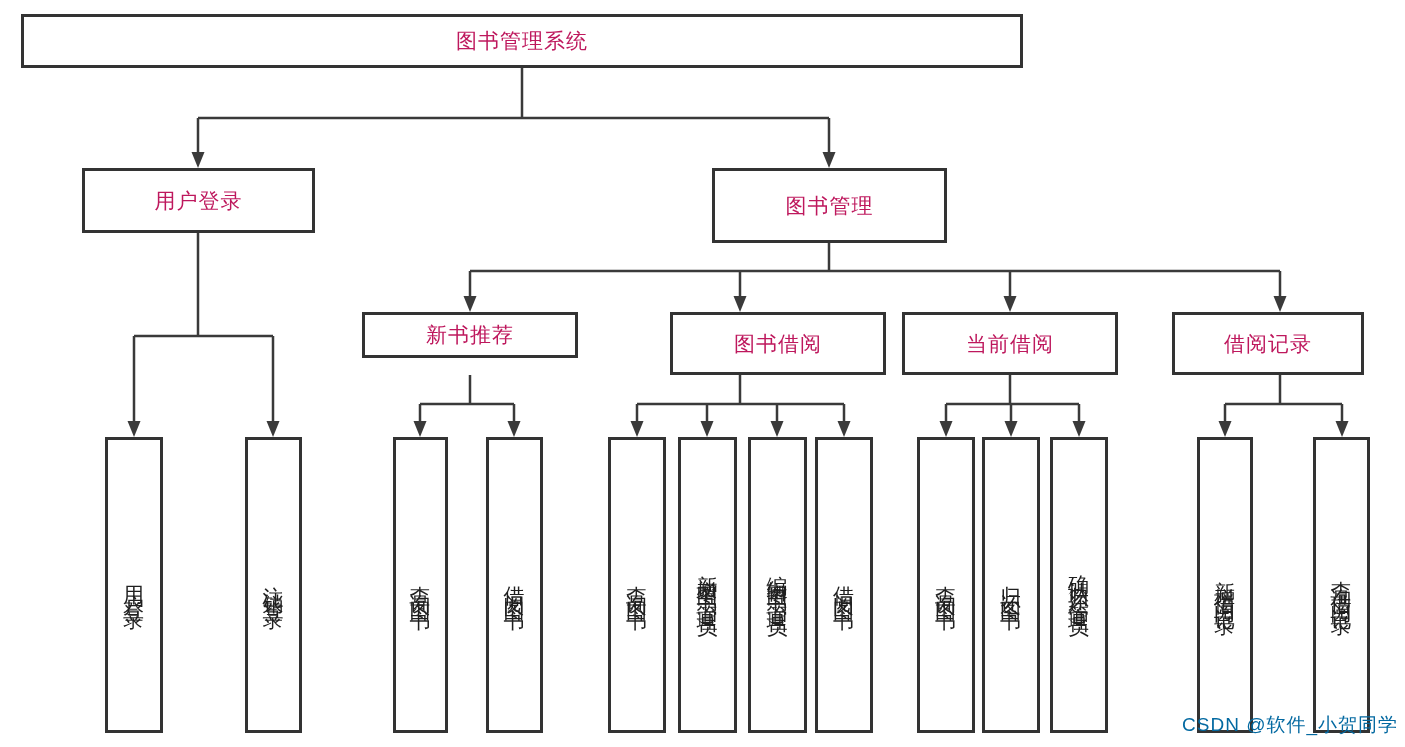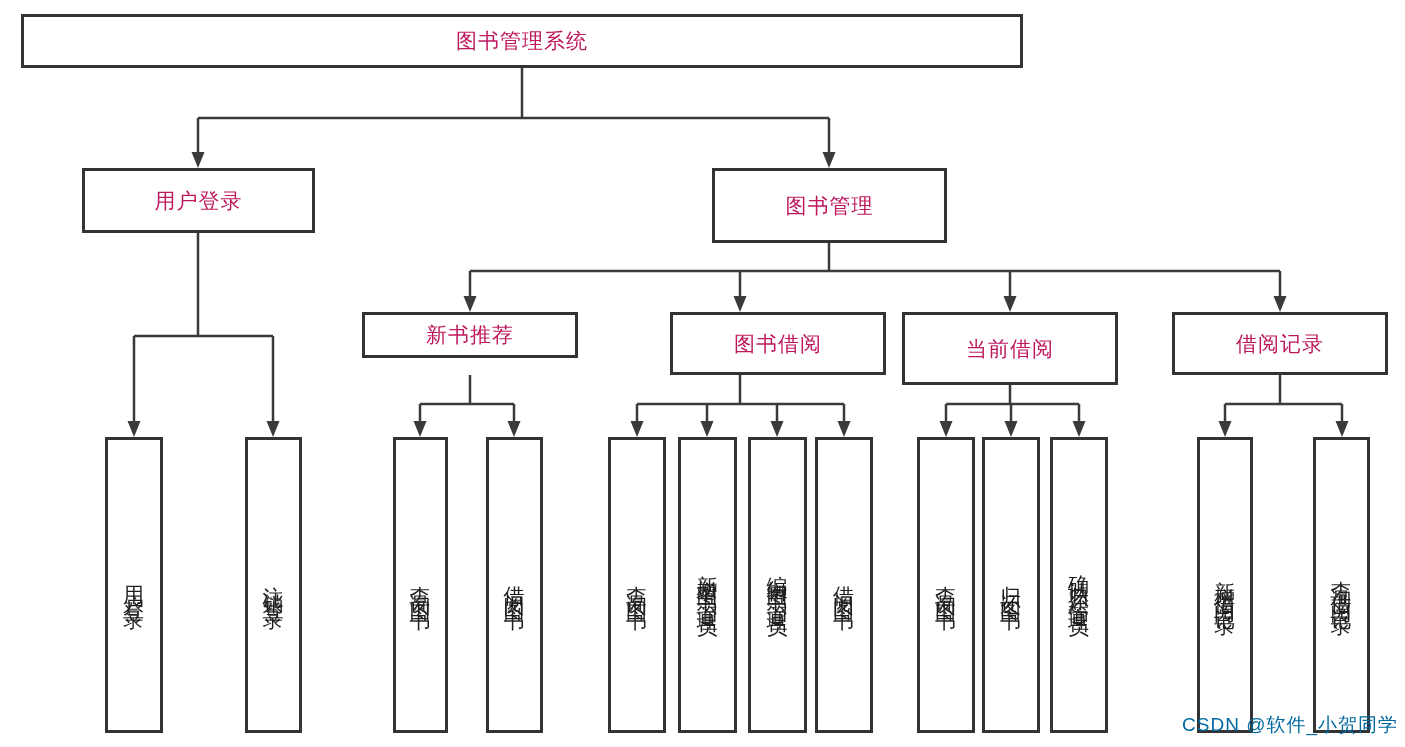--- a/index.html
+++ b/index.html
@@ -114,22 +114,22 @@
     </g>
   </svg>
 
   <div class="hbox" style="left:21px; top:14px; width:1002px; height:54px;">图书管理系统</div>
 
   <div class="hbox" style="left:82px; top:168px; width:233px; height:65px;">用户登录</div>
   <div class="hbox" style="left:712px; top:168px; width:235px; height:75px;">图书管理</div>
 
   <div class="hbox" style="left:362px; top:312px; width:216px; height:46px;">新书推荐</div>
   <div class="hbox" style="left:632px; top:312px; width:216px; height:63px;margin-left:38px;">图书借阅</div>
-  <div class="hbox" style="left:902px; top:312px; width:216px; height:73px;">当前借阅</div>
-  <div class="hbox" style="left:1172px; top:312px; width:216px; height:63px;">借阅记录</div>
+  <div class="hbox" style="left:902px; top:312px; width:216px; height:63px;">当前借阅</div>
+  <div class="hbox" style="left:1172px; top:312px; width:192px; height:63px;">借阅记录</div>
 
   <div class="vbox" style="left:105px; top:437px; width:58px; height:296px;">用户登录</div>
   <div class="vbox" style="left:245px; top:437px; width:57px; height:296px;">注销登录</div>
 
   <div class="vbox" style="left:393px; top:437px; width:55px; height:296px;">查询图书</div>
   <div class="vbox" style="left:486px; top:437px; width:57px; height:296px;">借阅图书</div>
 
   <div class="vbox" style="left:608px; top:437px; width:58px; height:296px;">查询图书</div>
   <div class="vbox" style="left:678px; top:437px; width:59px; height:296px; letter-spacing:6px;">新增图书（管理员）</div>
   <div class="vbox" style="left:748px; top:437px; width:59px; height:296px; letter-spacing:6px;">编辑图书（管理员）</div>

